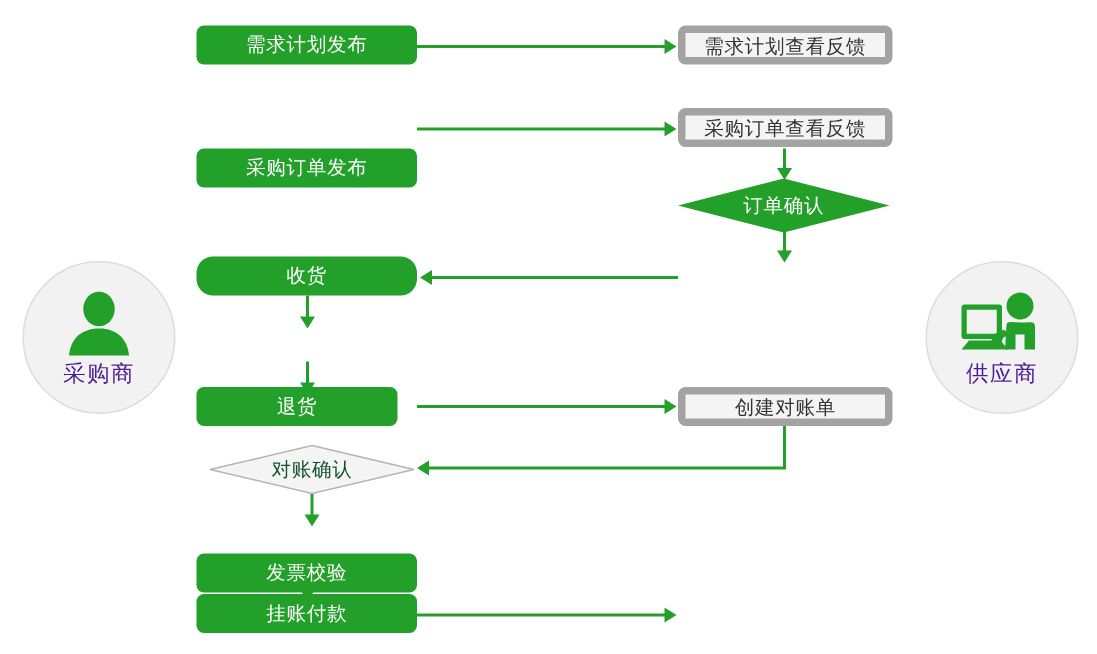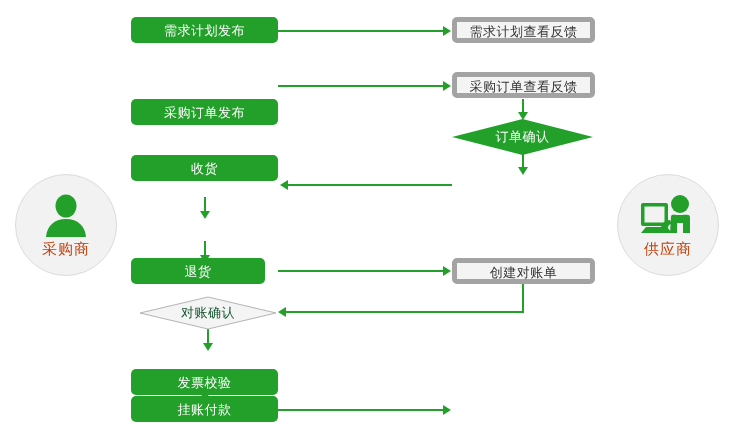--- a/index.html
+++ b/index.html
@@ -121,21 +121,21 @@
   .actor .glyph {
     width: 56px;
     height: 46px;
     display: flex;
     align-items: flex-end;
     justify-content: center;
     margin-bottom: 2px;
   }
   .actor .aname {
     font-size: 15px;
-    color: #c2410c;
+    color: #4c1d95;
     letter-spacing: 1px;
   }
 </style>
 </head>
 <body>
 
 <div id="canvas">
 
   <div class="line h" style="left:278px; top:30px; width:166px;"></div>
   <div class="arrow right" style="left:443px; top:26px;"></div>
@@ -191,21 +191,21 @@
   </div>
 
   <div class="diamond green" style="left:452px; top:119px; width:141px; height:36px;">
     <svg width="141" height="36" viewBox="0 0 141 36">
       <polygon points="70.5,0 141,18 70.5,36 0,18" fill="#22a02a"></polygon>
     </svg>
     <span class="dlabel">订单确认</span>
   </div>
 
 
-  <div class="node green" style="left:131px; top:155px; width:147px; height:26px;">
+  <div class="node green" style="left:131px; top:171px; width:147px; height:26px;border-radius:11px;">
     <span>收货</span>
   </div>
 
 
   <div class="node green" style="left:131px; top:258px; width:134px; height:26px;">
     <span>退货</span>
   </div>
 
   <div class="node gray" style="left:452px; top:258px; width:143px; height:26px;">
     <span>创建对账单</span>

